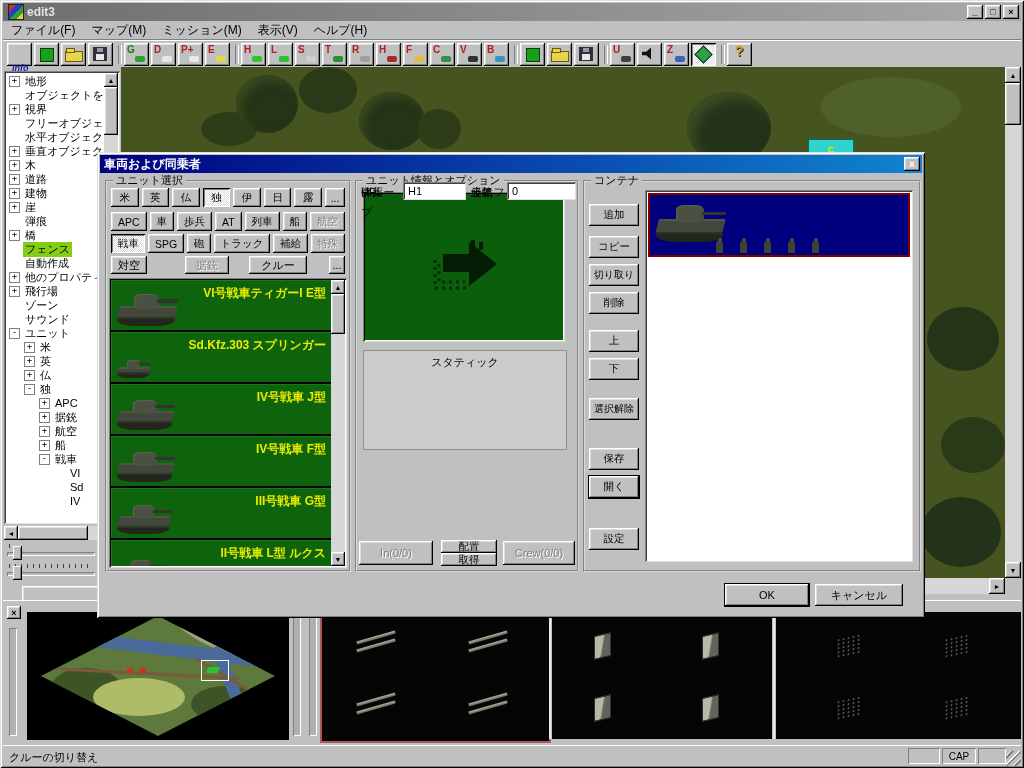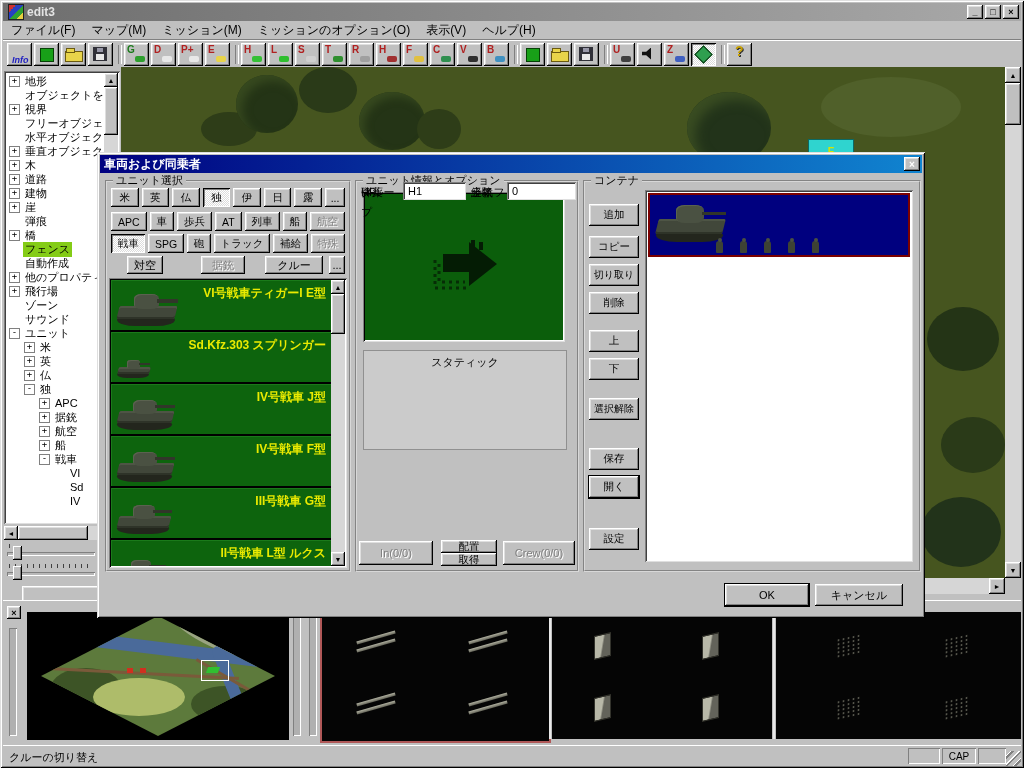--- a/index.html
+++ b/index.html
@@ -24,21 +24,21 @@
   .apptitle{color:#e4e4e4;font-weight:bold;font-size:12px;flex:1;}
   .capbtn{width:16px;height:14px;margin-left:2px;font-size:9px;font-weight:bold;}
   .menubar{left:3px;top:21px;right:3px;height:18px;display:flex;align-items:center;background:#c0c0c0;}
   .menuitem{padding:2px 8px;font-size:12px;}
   .toolbarrow{left:3px;top:39px;right:3px;height:28px;border-top:1px solid #808080;box-shadow:0 1px 0 #fff inset;display:flex;align-items:center;padding-left:3px;background:#c0c0c0;}
   .tbtn{width:25px;height:23px;margin:0 1px;position:relative;}
   .tbtn[data-kind="sep"]{width:7px;height:23px;background:none;box-shadow:none;}
   .tbtn[data-kind="sep"]::before{content:"";position:absolute;left:3px;top:2px;bottom:2px;width:2px;border-left:1px solid #808080;border-right:1px solid #fff;}
   .tb-letter{position:absolute;left:3px;top:2px;font-size:10px;font-weight:bold;color:var(--lc,#b02020);line-height:10px;}
   .tb-acc{position:absolute;right:4px;bottom:4px;width:10px;height:6px;background:var(--ac,transparent);border-radius:2px;}
-  .tbtn[data-kind="info"] .tb-letter{color:#2020c0;font-style:italic;font-size:9px;top:12px;left:5px;}
+  .tbtn[data-kind="info"] .tb-letter{color:#2020c0;font-style:italic;font-size:9px;top:20px;left:5px;}
   .tbtn[data-kind="square"] .ic{position:absolute;left:6px;top:5px;width:12px;height:12px;background:#18a018;border:1px solid #054005;}
   .tbtn[data-kind="folder"] .ic{position:absolute;left:4px;top:8px;width:16px;height:9px;background:#e8d44a;border:1px solid #6a5a10;}
   .tbtn[data-kind="folder"] .ic::before{content:"";position:absolute;left:0;top:-4px;width:7px;height:3px;background:#e8d44a;border:1px solid #6a5a10;}
   .tbtn[data-kind="disk"] .ic{position:absolute;left:5px;top:4px;width:14px;height:14px;background:#303038;}
   .tbtn[data-kind="disk"] .ic::before{content:"";position:absolute;left:3px;bottom:1px;width:8px;height:6px;background:#e8e8e8;}
   .tbtn[data-kind="disk"] .ic::after{content:"";position:absolute;left:4px;top:1px;width:6px;height:4px;background:#9898a8;}
   .tbtn[data-kind="speaker"] .ic{position:absolute;left:5px;top:5px;width:12px;height:12px;background:#111;
     clip-path:polygon(0 35%,35% 35%,75% 0,75% 100%,35% 65%,0 65%);}
   .tbtn[data-kind="speaker"] .ic::after{content:"";position:absolute;right:-4px;top:2px;width:7px;height:8px;border:2px solid #111;border-left:none;border-radius:0 8px 8px 0;}
   .tbtn[data-kind="diamond"] .ic{position:absolute;left:6px;top:5px;width:11px;height:11px;background:#2f9f4f;border:1px solid #0a3a14;transform:rotate(45deg);}
@@ -69,21 +69,21 @@
   .dialog{left:97px;top:152px;width:828px;height:466px;background:#c0c0c0;z-index:10;
     box-shadow:inset 1px 1px 0 #dfdfdf,inset -1px -1px 0 #000,inset 2px 2px 0 #fff,inset -2px -2px 0 #808080;}
   .dtitle{position:absolute;left:3px;top:3px;right:3px;height:18px;background:linear-gradient(90deg,#000080,#1084d0);
     color:#fff;font-weight:bold;font-size:12px;display:flex;align-items:center;padding-left:4px;}
   .dclose{position:absolute;right:2px;top:2px;width:16px;height:14px;font-size:10px;font-weight:bold;}
   .grp{position:absolute;border:2px groove #d8d8d8;}
   .grp-select{left:8px;top:28px;width:242px;height:388px;}
   .selrow{position:absolute;left:4px;right:4px;height:19px;display:flex;gap:3px;}
   .ubtn{flex:1 1 auto;min-width:0;padding:0 2px;font-size:10.5px;}
   .ubtn.small{flex:0 0 16px;}
-  .r4btn{position:absolute;height:18px;margin-left:16px;}
+  .r4btn{position:absolute;height:18px;}
   .ulist{position:absolute;left:2px;top:96px;right:2px;bottom:2px;background:#063f06;
     box-shadow:inset 1px 1px 0 #808080,inset -1px -1px 0 #dfdfdf,inset 2px 2px 0 #000,inset -2px -2px 0 #fff;overflow:hidden;padding-left:16px;}
   .uitems{position:absolute;left:2px;top:2px;right:16px;bottom:2px;overflow:hidden;}
   .uitem{position:relative;height:50px;background:#0d640d;border-bottom:2px solid #000;box-shadow:inset 1px 1px 0 #1a7a1a;}
   .uname{position:absolute;right:5px;top:5px;color:#eaea00;font-weight:bold;font-size:12px;text-align:right;}
   .usprite{position:absolute;left:6px;bottom:4px;}
   .uvsb{position:absolute;right:2px;top:2px;bottom:2px;width:14px;background:#d6d6d6;}
   
   .tank{position:relative;display:block;width:calc(var(--s,1)*62px);height:calc(var(--s,1)*34px);}
   .tank i{position:absolute;display:block;}
@@ -167,21 +167,20 @@
   </div>
 
   <div class="abs menubar">
 
       <span class="menuitem">ファイル(F)</span>
 
       <span class="menuitem">マップ(M)</span>
 
       <span class="menuitem">ミッション(M)</span>
 
-      <span class="menuitem">ミッションのオプション(O)</span>
 
       <span class="menuitem">表示(V)</span>
 
       <span class="menuitem">ヘルプ(H)</span>
 
   </div>
 
   <div class="abs toolbarrow">
 
       <span class="btn tbtn" data-kind="info">

